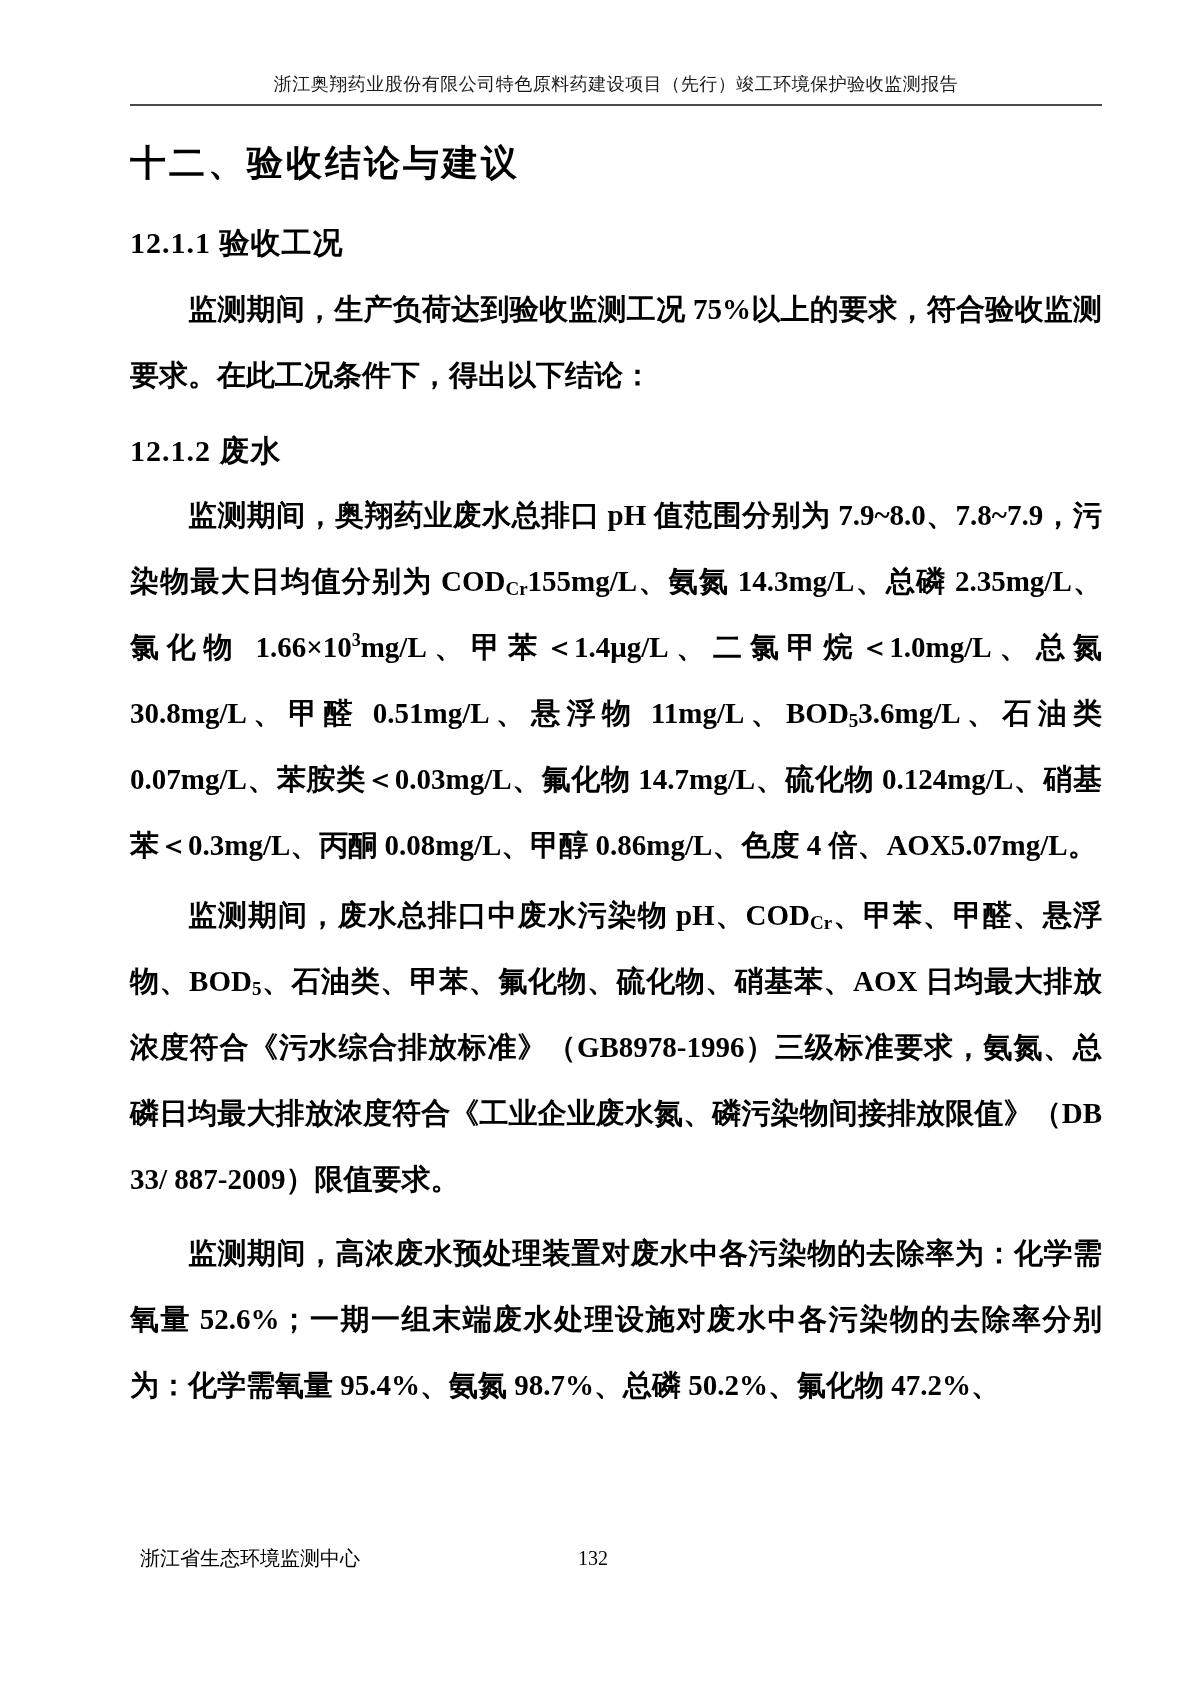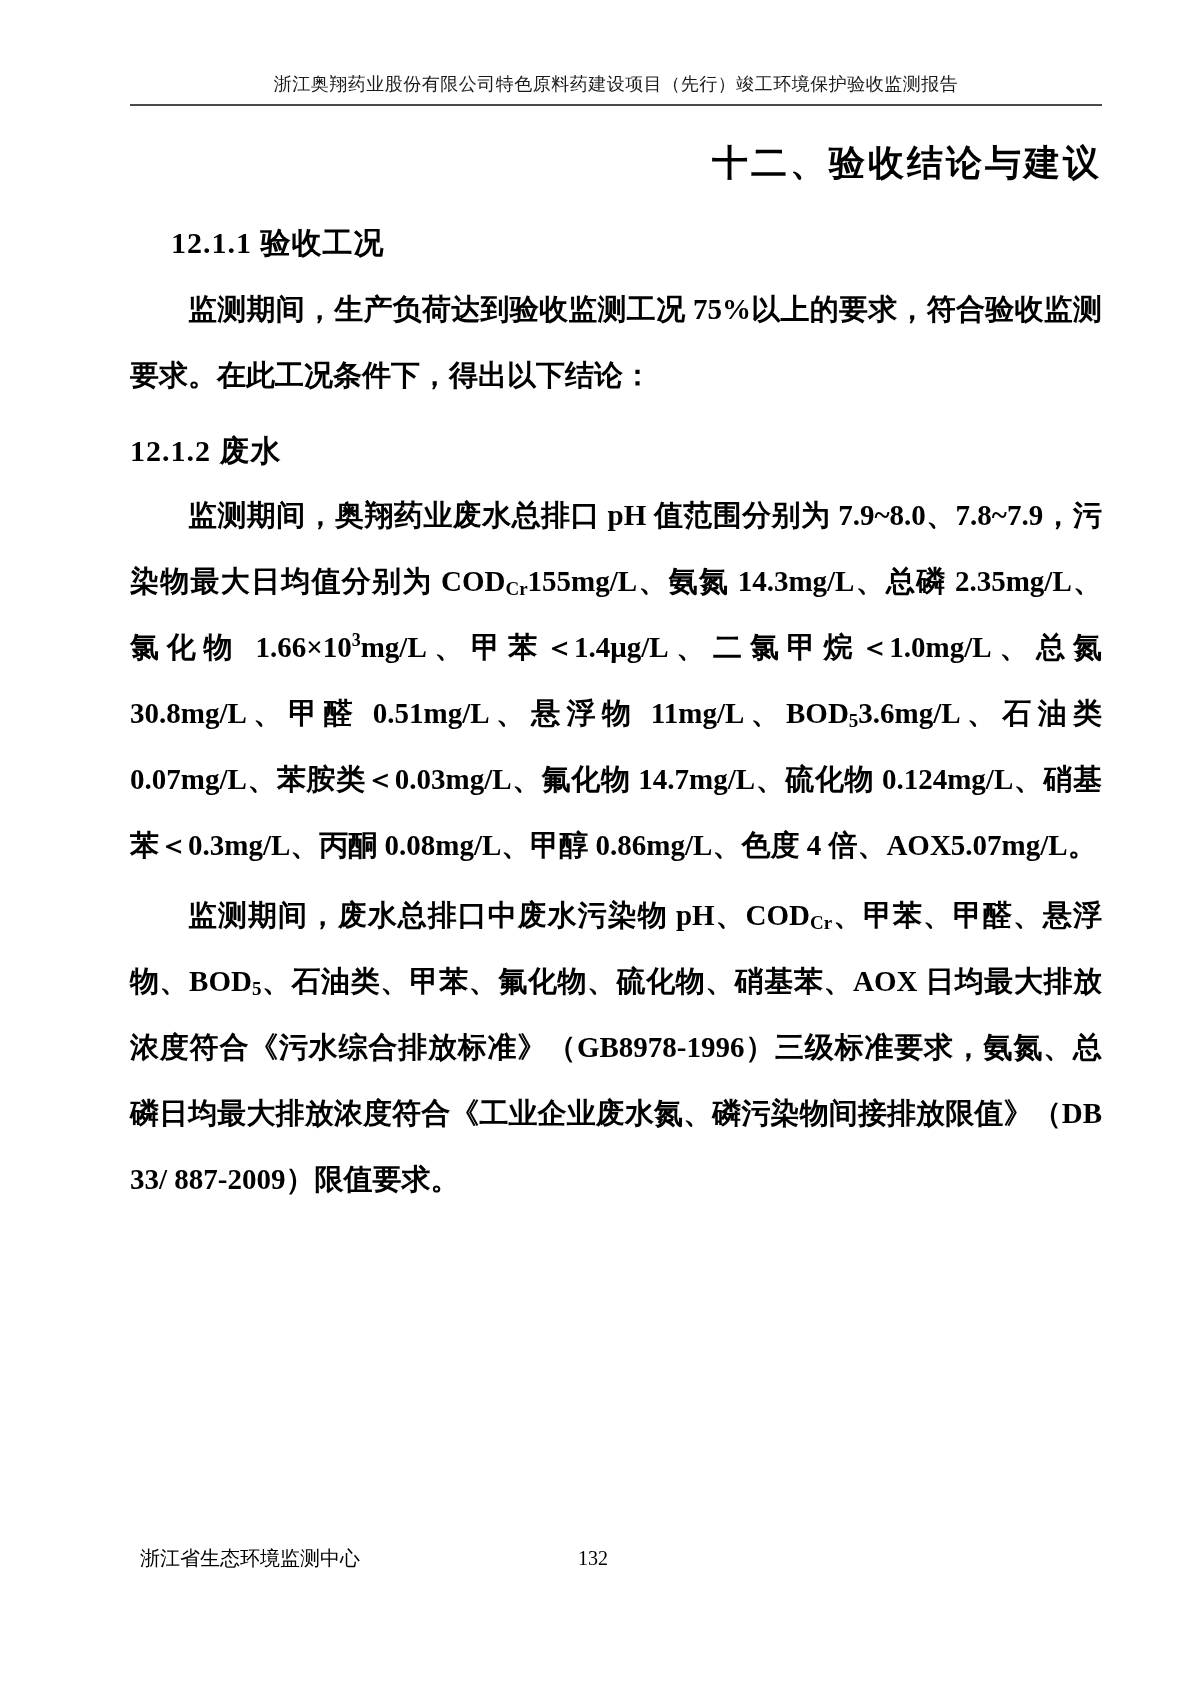--- a/index.html
+++ b/index.html
@@ -24,21 +24,21 @@
   .rule {
     height: 2px;
     background: #4a4a4a;
     margin-top: 8px;
   }
   .doc-title {
     margin: 32px 0 0 0;
     font-size: 36px;
     line-height: 50px;
     font-weight: bold;
-    text-align: right;
+    text-align: left;
     letter-spacing: 3px;
   }
   .h-sec {
     margin: 0;
     font-size: 30px;
     line-height: 42px;
     font-weight: bold;
     letter-spacing: 1px;
   }
   .h-sub {
@@ -62,21 +62,21 @@
     vertical-align: baseline;
     position: relative;
     top: 0.22em;
     line-height: 0;
   }
   .para sup {
     font-size: 18px;
     vertical-align: super;
     line-height: 0;
   }
-  .mt34 { margin-top: 34px; margin-left: 41px; }
+  .mt34 { margin-top: 34px; }
   .mt28 { margin-top: 28px; }
   .mt22 { margin-top: 22px; }
   .mt16 { margin-top: 16px; }
   .mt12 { margin-top: 12px; }
   .mt10 { margin-top: 10px; }
   .mt8  { margin-top: 8px; }
   .mt4  { margin-top: 4px; }
   .footer {
     position: absolute;
     left: 0;
@@ -115,19 +115,20 @@
   <p class="para mt12">监测期间，生产负荷达到验收监测工况 75%以上的要求，符合验收监测要求。在此工况条件下，得出以下结论：</p>
 
   <h2 class="h-sec mt22">12.1.2 废水</h2>
 
 
   <p class="para mt10"><span>监测期间，奥翔药业废水总排口 pH 值范围分别为 7.9~8.0、7.8~7.9，污染物最大日均值分别为 COD</span><sub>Cr</sub><span>155mg/L、氨氮 14.3mg/L、总磷 2.35mg/L、氯化物 1.66×10</span><sup>3</sup><span>mg/L、甲苯＜1.4μg/L、二氯甲烷＜1.0mg/L、总氮 30.8mg/L、甲醛 0.51mg/L、悬浮物 11mg/L、BOD</span><sub>5</sub><span>3.6mg/L、石油类 0.07mg/L、苯胺类＜0.03mg/L、氟化物 14.7mg/L、硫化物 0.124mg/L、硝基苯＜0.3mg/L、丙酮 0.08mg/L、甲醇 0.86mg/L、色度 4 倍、AOX5.07mg/L。</span></p>
 
   <p class="para mt4"><span>监测期间，废水总排口中废水污染物 pH、COD</span><sub>Cr</sub><span>、甲苯、甲醛、悬浮物、BOD</span><sub>5</sub><span>、石油类、甲苯、氟化物、硫化物、硝基苯、AOX 日均最大排放浓度符合《污水综合排放标准》（GB8978-1996）三级标准要求，氨氮、总磷日均最大排放浓度符合《工业企业废水氮、磷污染物间接排放限值》（DB 33/ 887-2009）限值要求。</span></p>
 
 
+  <p class="para mt8">监测期间，高浓废水预处理装置对废水中各污染物的去除率为：化学需氧量 52.6%；一期一组末端废水处理设施对废水中各污染物的去除率分别为：化学需氧量 95.4%、氨氮 98.7%、总磷 50.2%、氟化物 47.2%、</p>
 
   <div class="footer">
     <span class="footer-org">浙江省生态环境监测中心</span>
     <span class="footer-page">132</span>
   </div>
 
 </div>
 
 </body></html>

